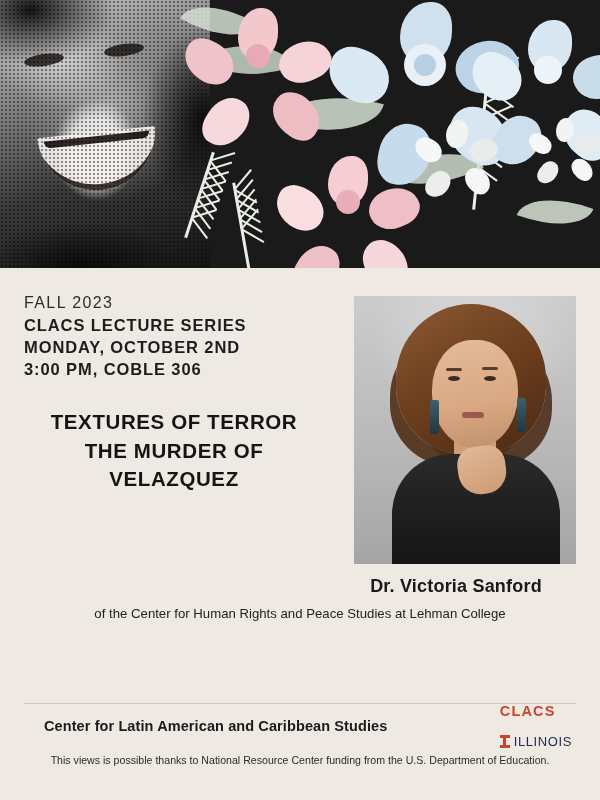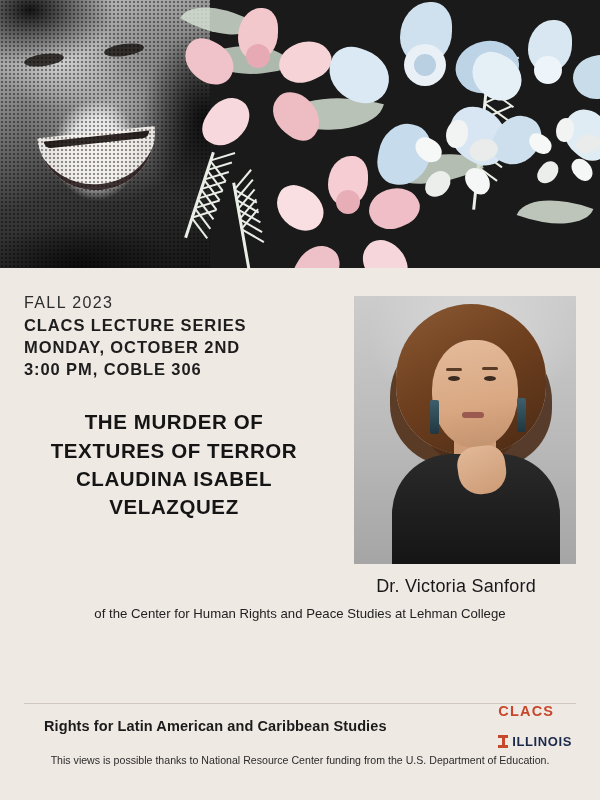--- a/index.html
+++ b/index.html
@@ -201,21 +201,21 @@
   }
   .sp-earring.l { left: 76px; top: 104px; }
   .sp-earring.r { left: 163px; top: 102px; }
 
   .speaker-name {
     position: absolute;
     right: 24px; top: 308px;
     width: 240px;
     text-align: center;
     font-size: 18px;
-    font-weight: 400;
+    font-weight: 700;
     color: #191919;
     letter-spacing: 0.2px;
   }
   .speaker-role {
     position: absolute;
     left: 24px; right: 24px; top: 336px;
     text-align: center;
     font-size: 13.2px;
     line-height: 1.5;
     color: #222;
@@ -257,21 +257,21 @@
   .logo-clacs {
     font-size: 14.5px;
     font-weight: 700;
     letter-spacing: 1.2px;
     color: #c8472c;
     line-height: 1;
   }
   .logo-illinois {
     display: flex; align-items: flex-start; gap: 4px;
     font-size: 13px;
-    font-weight: 700;
+    font-weight: 400;
     letter-spacing: 0.6px;
     color: #1b2a4a;
     line-height: 1;
   }
   .block-i {
     display: inline-block;
     width: 10px; height: 13px;
     position: relative;
   }
   .block-i::before {
@@ -415,23 +415,22 @@
   </div>
 
   <div class="content">
 
     <div class="kicker">FALL 2023</div>
     <div class="series-line">CLACS LECTURE SERIES</div>
     <div class="series-line">MONDAY, OCTOBER 2ND</div>
     <div class="series-line">3:00 PM, COBLE 306</div>
 
     <div class="title">
+      <div>TEXTURES OF TERROR</div>
       <div>THE MURDER OF</div>
-      <div>TEXTURES OF TERROR</div>
-      <div>CLAUDINA ISABEL</div>
       <div>VELAZQUEZ</div>
     </div>
 
     <div class="speaker-photo">
       <div class="sp-bg"></div>
       <div class="sp-hair"></div>
       <div class="sp-neck"></div>
       <div class="sp-body"></div>
       <div class="sp-face"></div>
       <div class="sp-brow l"></div>
@@ -447,21 +446,21 @@
     <div class="speaker-name">Dr. Victoria Sanford</div>
     <div class="speaker-role">
       <div>of the Center for Human Rights and Peace Studies at Lehman College</div>
     </div>
   </div>
 
   <div class="divider"></div>
 
   <div class="footer">
     <div class="footer-row">
-      <div class="dept">Rights for Latin American and Caribbean Studies</div>
+      <div class="dept">Center for Latin American and Caribbean Studies</div>
       <div class="logo-block">
         <div class="logo-clacs">CLACS</div>
         <div class="logo-illinois">
           <span class="block-i">
               <span></span>
             </span>
           <span>ILLINOIS</span>
         </div>
       </div>
     </div>

